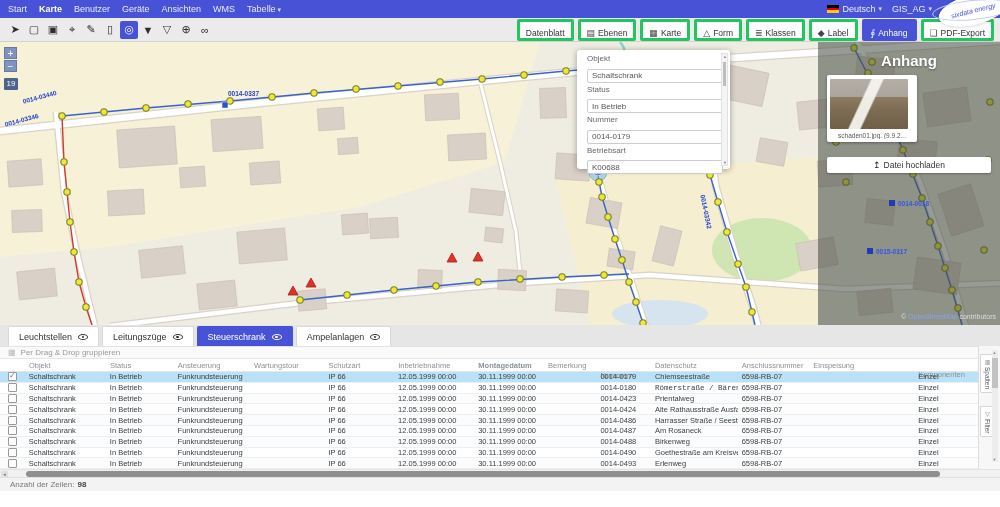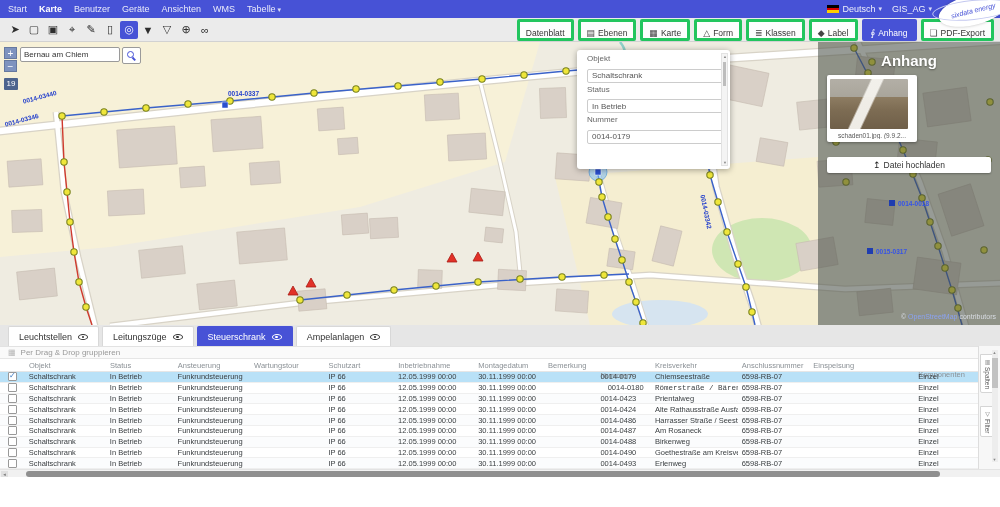--- a/index.html
+++ b/index.html
@@ -410,40 +410,35 @@
         <rect x="222" y="60" width="6" height="6"></rect>
         <rect x="595" y="127" width="6" height="6"></rect>
       </g>
     </svg>
 
     <div class="mapctl">
       <div class="zbtn">+</div>
       <div class="zbtn" style="margin-top:1px;">−</div>
       <div class="zlevel">19</div>
     </div>
-    <div class="searchbox">
-      <input type="text" value="Bernau am Chiem" style="">
-      <div class="sbtn">
-        <span class="mag"></span>
-      </div>
-    </div>
 
     <div>
         <div class="maplabel" style="left: 228px; top: 48px;">0014-0337</div>
         <div class="maplabel" style="left: 22px; top: 56px; transform: rotate(-15deg); transform-origin: left top;">0014-03440</div>
         <div class="maplabel" style="left: 4px; top: 79px; transform: rotate(-15deg); transform-origin: left top;">0014-03346</div>
         <div class="maplabel" style="left: 706px; top: 152px; transform: rotate(78deg); transform-origin: left top;">0014-03342</div>
         <div class="maplabel sel" style="left: 603px; top: 113px;">0014-0179</div>
       </div>
 
     <div class="popup">
       <div>
           <div class="pfield"><div class="plabel">Objekt</div><input value="Schaltschrank" style=""></div>
           <div class="pfield"><div class="plabel">Status</div><input value="In Betrieb" style=""></div>
           <div class="pfield"><div class="plabel">Nummer</div><input value="0014-0179" style=""></div>
+          <div class="pfield"><div class="plabel">Betriebsart</div><input value="K00688" style=""></div>
         </div>
       <div class="pp-scroll">
           <div class="pp-thumb"></div>
         </div>
     </div>
 
     <div class="panel">
       <div class="panel-title">Anhang</div>
       <div class="att-card">
         <div class="att-thumb"></div>
@@ -490,24 +485,24 @@
 
   <div class="grid">
     <div class="t-head">
         <div class="hc" style="width: 26px;"></div>
         <div class="hc" style="width: 85px;">Objekt</div>
         <div class="hc" style="width: 71px;">Status</div>
         <div class="hc" style="width: 80px;">Ansteuerung</div>
         <div class="hc" style="width: 78px;">Wartungstour</div>
         <div class="hc" style="width: 73px;">Schutzart</div>
         <div class="hc" style="width: 84px;">Inbetriebnahme</div>
-        <div class="hc" style="width: 73px;">Montagedatum</div>
+        <div class="hc" style="width: 73px; font-weight: bold;">Montagedatum</div>
         <div class="hc" style="width: 55px;">Bemerkung</div>
         <div class="hc" style="width: 57px; margin-top: 20px;">Nummern</div>
-        <div class="hc" style="width: 91px;">Kreisverkehr</div>
+        <div class="hc" style="width: 91px;">Datenschutz</div>
         <div class="hc" style="width: 75px;">Anschlussnummer</div>
         <div class="hc" style="width: 110px;">Einspeisung</div>
         <div class="hc" style="width: 90px; margin-top: 18px;">Komponenten</div>
       </div>
     <div>
         <div class="t-row selected">
           <div class="cbcell" style="width: 26px;">
             <div class="cb checked"></div>
           </div>
           <div class="tc" style="width: 85px;">Schaltschrank</div>
@@ -529,21 +524,21 @@
             <div class="cb"></div>
           </div>
           <div class="tc" style="width: 85px;">Schaltschrank</div>
           <div class="tc" style="width: 71px;">In Betrieb</div>
           <div class="tc" style="width: 80px;">Funkrundsteuerung</div>
           <div class="tc" style="width: 78px;"></div>
           <div class="tc" style="width: 73px;">IP 66</div>
           <div class="tc" style="width: 84px;">12.05.1999 00:00</div>
           <div class="tc" style="width: 73px;">30.11.1999 00:00</div>
           <div class="tc" style="width: 55px;"></div>
-          <div class="tc" style="width: 57px; text-align: center;">0014-0180</div>
+          <div class="tc" style="width: 57px;">0014-0180</div>
           <div class="tc" style="width: 91px; font-family: Liberation Mono, monospace;">Römerstraße / Bärenweg</div>
           <div class="tc" style="width: 75px;">6598-RB-07</div>
           <div class="tc" style="width: 110px;"></div>
           <div class="tc" style="width: 90px;">Einzel</div>
         </div>
         <div class="t-row">
           <div class="cbcell" style="width: 26px;">
             <div class="cb"></div>
           </div>
           <div class="tc" style="width: 85px;">Schaltschrank</div>
@@ -685,15 +680,19 @@
     <div class="rail-scroll">
         <div class="rail-thumb"></div>
       </div>
   </div>
 
   <div class="hscroll">
     <div class="h-left">◂</div>
     <div class="h-thumb"></div>
   </div>
 
+  <div class="countbar">
+    <span>Anzahl der Zeilen:</span>
+    <b>98</b>
+  </div>
 
 
 </div>
 
 </body></html>

